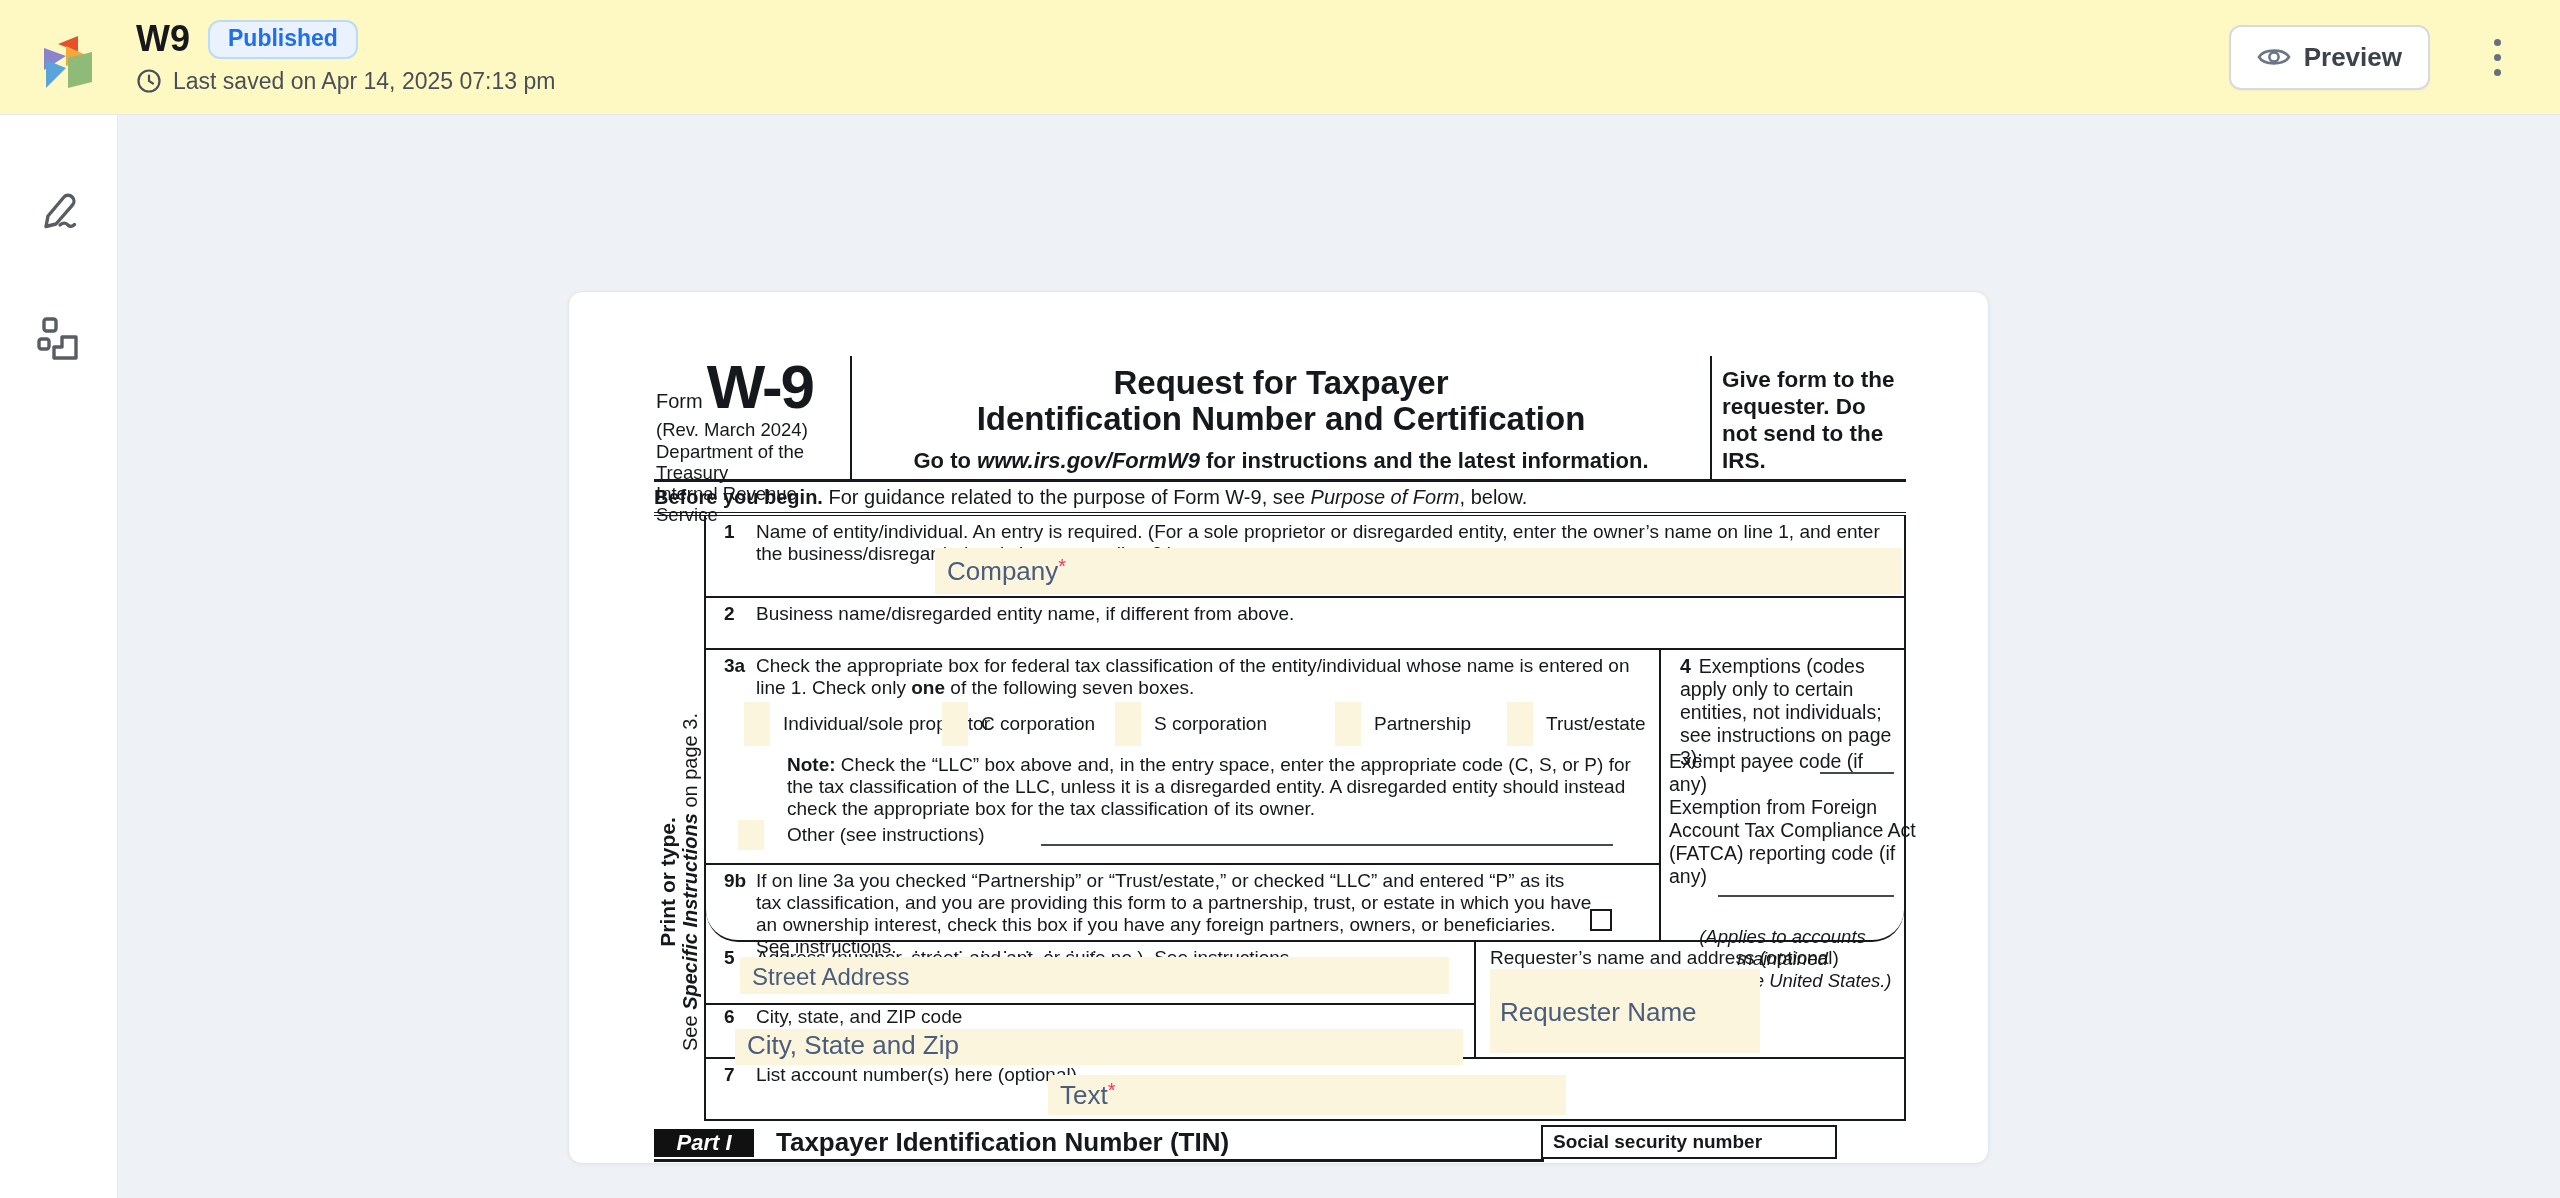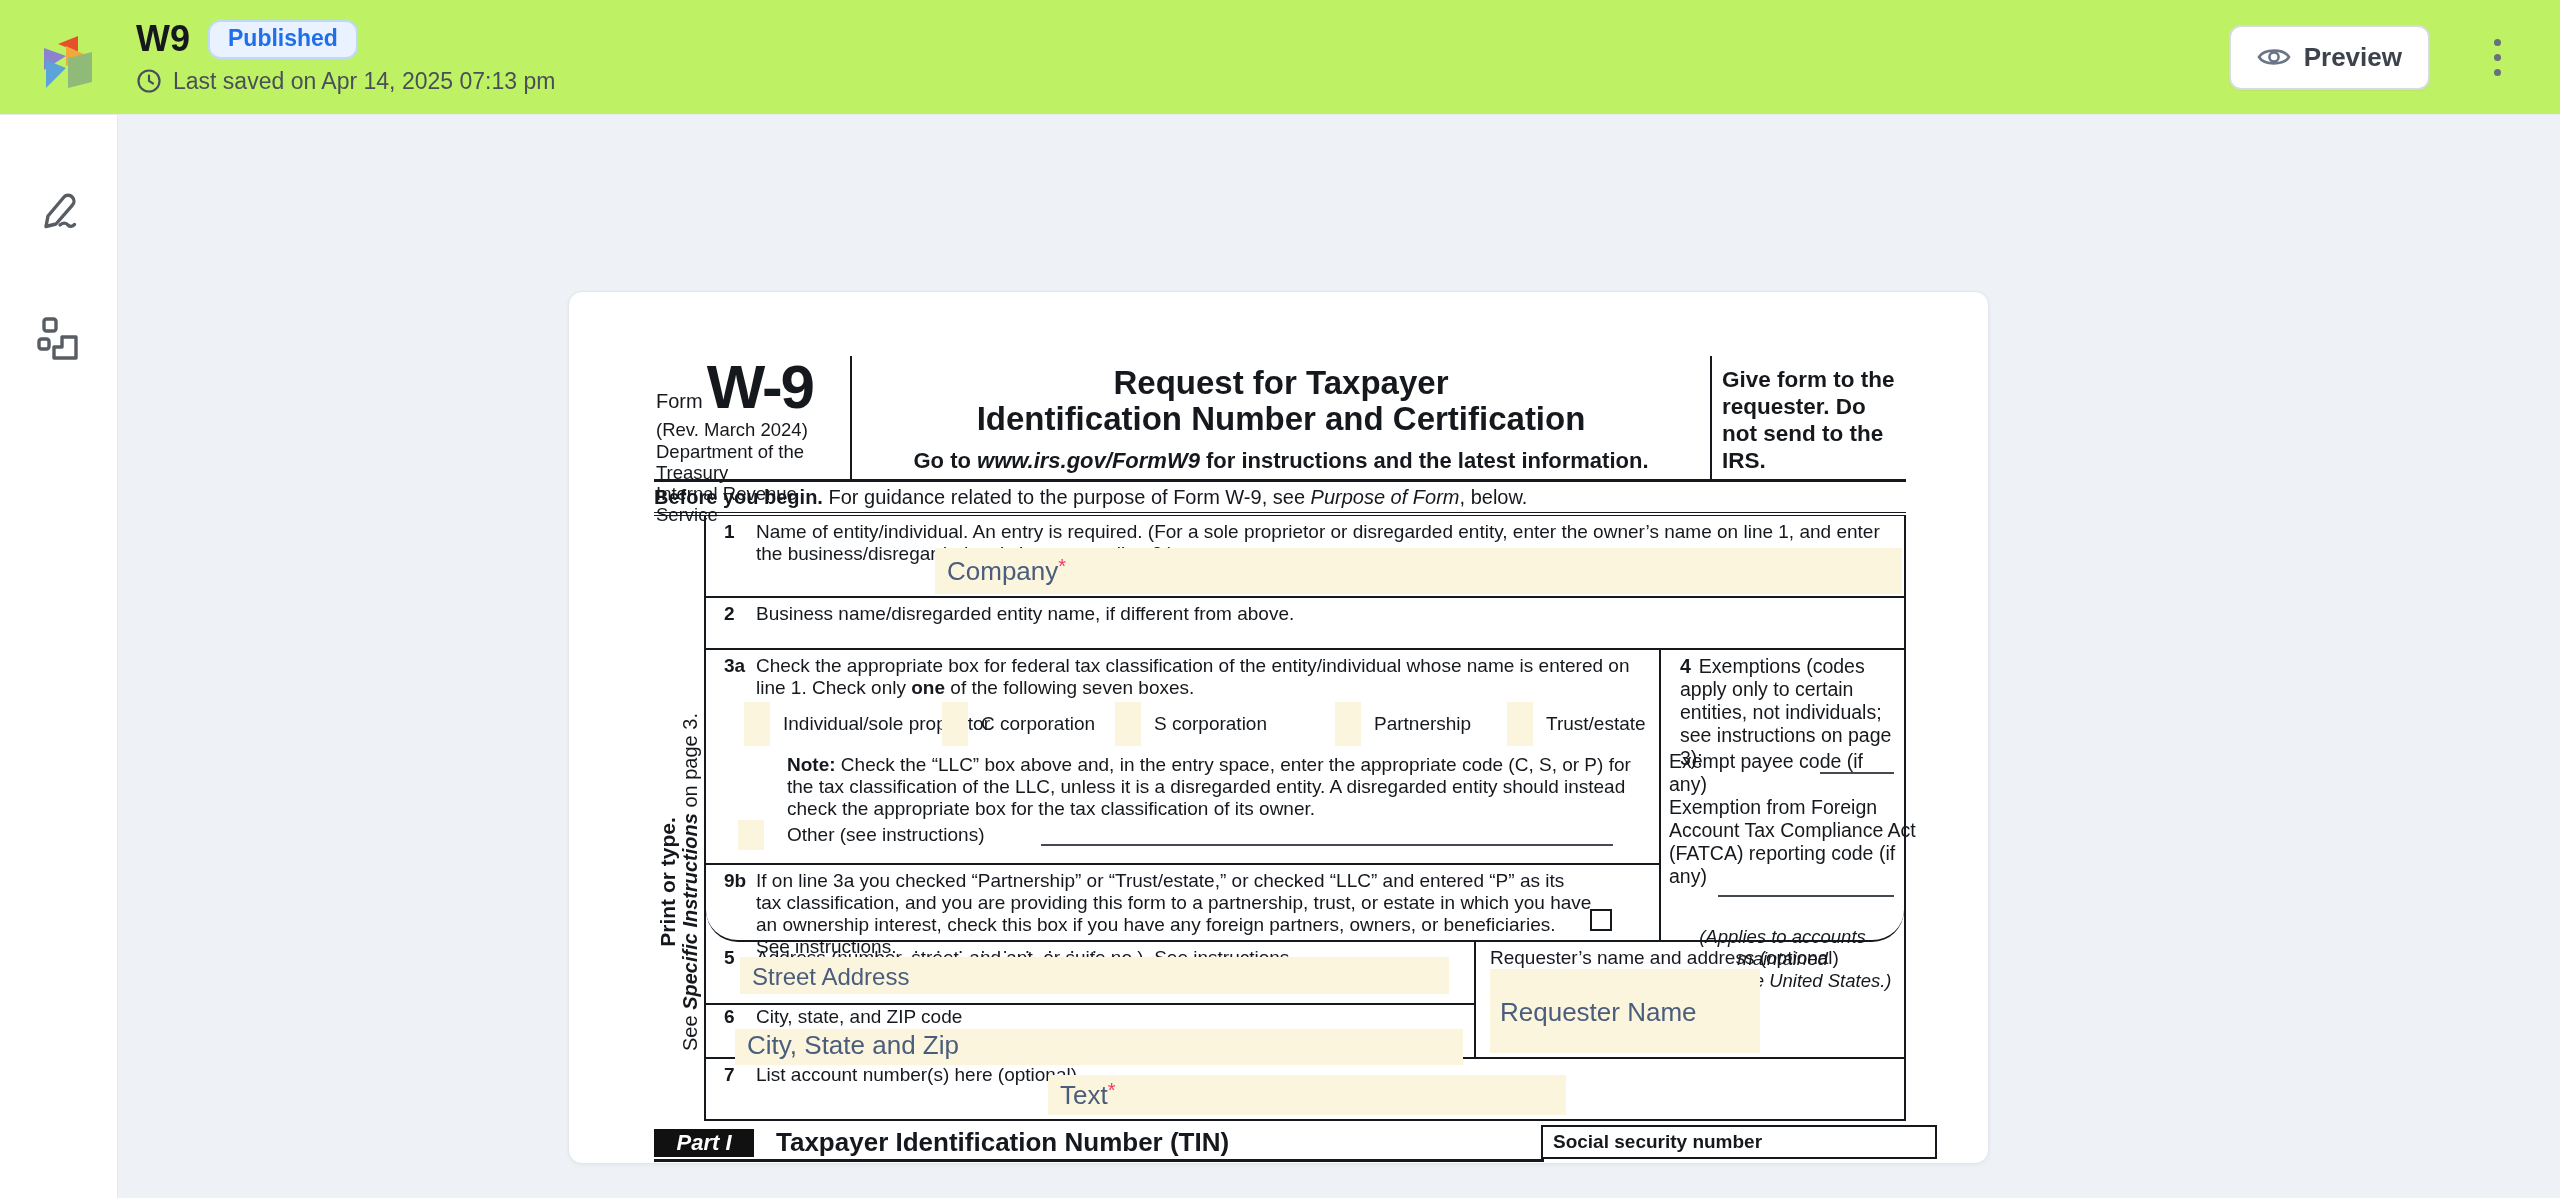--- a/index.html
+++ b/index.html
@@ -9,21 +9,21 @@
     --chrome-border:#e7e9ed;
   }
   *{box-sizing:border-box;}
   html,body{margin:0;padding:0;}
   body{
     width:2560px;height:1198px;overflow:hidden;position:relative;
     font-family:"Liberation Sans","DejaVu Sans",sans-serif;background:#eef1f5;
   }
   
   .topbar{
-    position:absolute;left:0;top:0;width:2560px;height:115px;background:#bef264;
+    position:absolute;left:0;top:0;width:2560px;height:115px;background:#fef9c3;
     border-bottom:1px solid var(--chrome-border);display:flex;align-items:center;
     padding:0 42px 0 36px;z-index:5;
   }
   .brand{display:flex;align-items:center;}
   .logo{width:60px;height:64px;margin-top:2px;}
   .title-block{margin-left:40px;}
   .title-row{display:flex;align-items:center;gap:18px;}
   .page-title{font-size:36px;font-weight:700;color:#16181d;margin:0;line-height:1;}
   .badge{
     font-size:23px;font-weight:700;color:#1e6fe9;background:#e9f2fe;
@@ -129,21 +129,21 @@
   .f-req{left:14px;top:27px;width:270px;height:84px;padding:28px 0 0 10px;}
   .r7{height:60px;}
   .f-acct{left:342px;top:16px;width:518px;height:40px;padding:5px 0 0 12px;}
   
   .part1{position:relative;margin-top:0;}
   .p1bar{width:889.5px;height:41px;border-bottom:3px solid var(--line);display:flex;align-items:center;gap:22px;padding-top:5px;}
   .p1badge{width:100px;height:28px;background:#111;color:#fff;font-weight:700;font-style:italic;
            font-size:22px;display:flex;align-items:center;justify-content:center;}
   .p1title{font-size:26px;font-weight:700;}
   .tinbody{width:865px;font-size:19.5px;line-height:23px;padding-top:9px;}
-  .ssnbox{position:absolute;left:887px;top:4px;width:396px;height:34px;border:2.5px solid var(--line);
+  .ssnbox{position:absolute;left:887px;top:4px;width:296px;height:34px;border:2.5px solid var(--line);
           font-size:19px;font-weight:700;padding:4px 0 0 10px;background:#fff;}
   .ssncells{position:absolute;top:42px;height:22px;background:var(--hl);}
   .g1{left:892px;width:160px;}
   .g2{left:1084px;width:167px;}
   .ssnline{position:absolute;left:1097px;top:42px;width:2.5px;height:22px;background:#1a1a1a;}
   svg{display:block;}
 </style>
 </head>
 <body>
 

